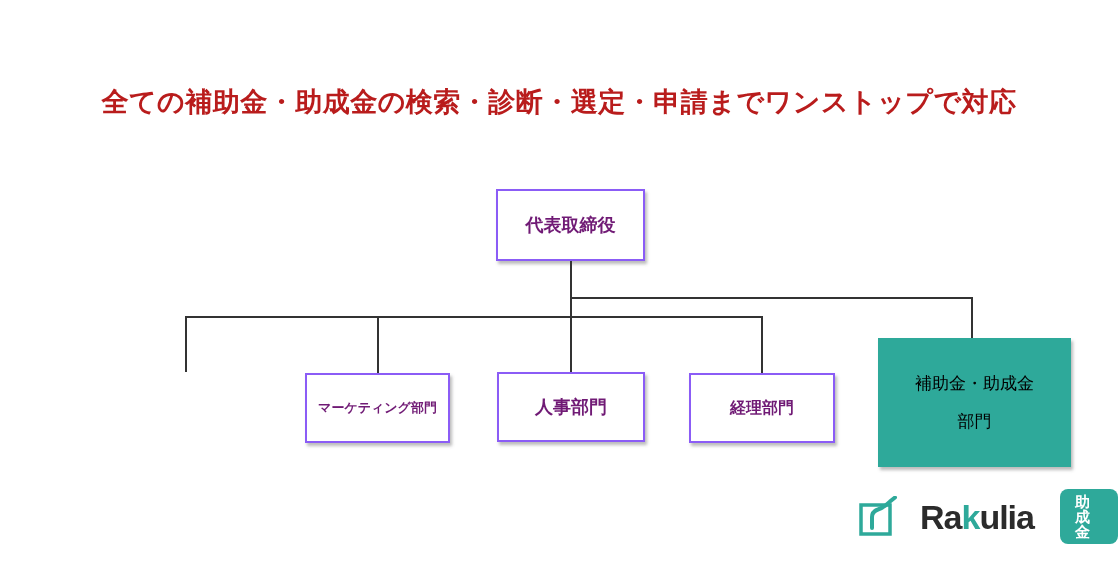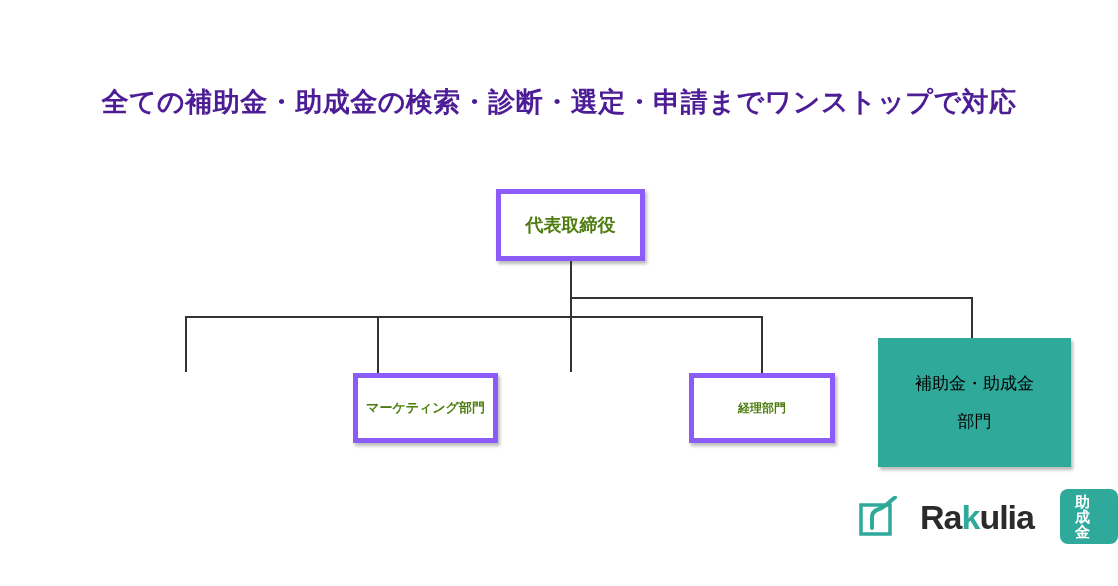--- a/index.html
+++ b/index.html
@@ -6,37 +6,37 @@
   .stage{
     position:relative;
     width:1118px;height:586px;
     background:#ffffff;
     font-family:"Liberation Sans","DejaVu Sans",sans-serif;
     overflow:hidden;
   }
   .title{
     position:absolute;left:0;top:84px;width:1118px;
     text-align:center;
-    font-size:27px;font-weight:700;color:#4c1d95;
+    font-size:27px;font-weight:700;color:#b91c1c;
     letter-spacing:0.5px;
   }
   .node{
     position:absolute;
     box-sizing:border-box;
-    border:5px solid #8b5cf6;
+    border:2px solid #8b5cf6;
     background:#ffffff;
     box-shadow:2px 3px 3px rgba(60,60,60,0.35);
     display:flex;align-items:center;justify-content:center;
-    color:#4d7c0f;
+    color:#701a75;
   }
   .node-root{left:496px;top:189px;width:149px;height:72px;font-size:18px;font-weight:600;}
   .node-sales{left:113px;top:370px;width:147px;height:74px;font-size:18px;font-weight:600;}
-  .node-marketing{left:305px;top:373px;width:145px;height:70px;font-size:13px;font-weight:600;margin-left:48px;}
+  .node-marketing{left:305px;top:373px;width:145px;height:70px;font-size:13px;font-weight:600;}
   .node-hr{left:497px;top:372px;width:148px;height:70px;font-size:18px;font-weight:600;}
-  .node-accounting{left:689px;top:373px;width:146px;height:70px;font-size:12px;font-weight:600;}
+  .node-accounting{left:689px;top:373px;width:146px;height:70px;font-size:16px;font-weight:600;}
   .node-subsidy{
     left:878px;top:338px;width:193px;height:129px;
     background:#2ea99a;border:none;color:#000000;
     flex-direction:column;gap:15px;
     font-size:17px;font-weight:500;
     box-shadow:2px 3px 3px rgba(60,60,60,0.35);
   }
   .line{position:absolute;background:#333333;}
   .logo{
     position:absolute;left:858px;top:489px;
@@ -71,20 +71,23 @@
 
   <div class="node node-root">
     <span>代表取締役</span>
   </div>
 
 
   <div class="node node-marketing">
     <span>マーケティング部門</span>
   </div>
 
+  <div class="node node-hr">
+    <span>人事部門</span>
+  </div>
 
   <div class="node node-accounting">
     <span>経理部門</span>
   </div>
 
   <div class="node node-subsidy">
     <span>補助金・助成金</span>
     <span>部門</span>
   </div>
 

